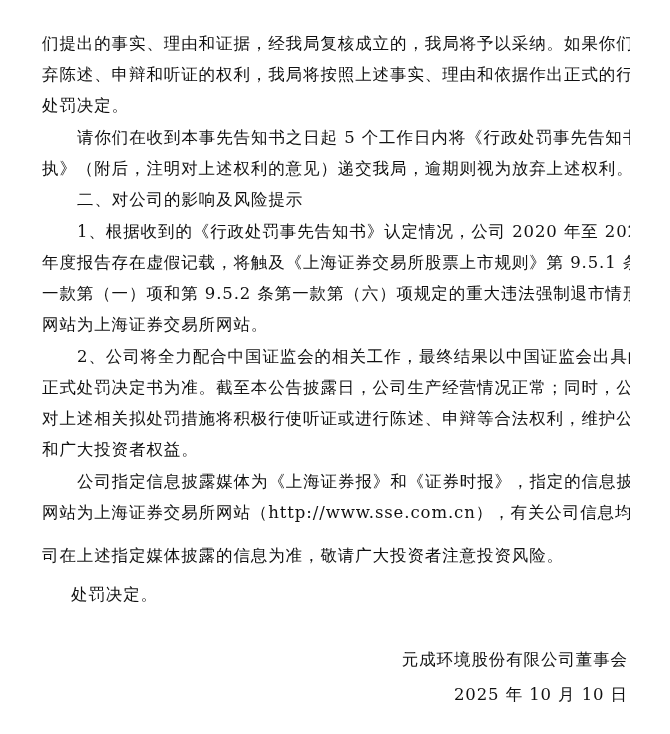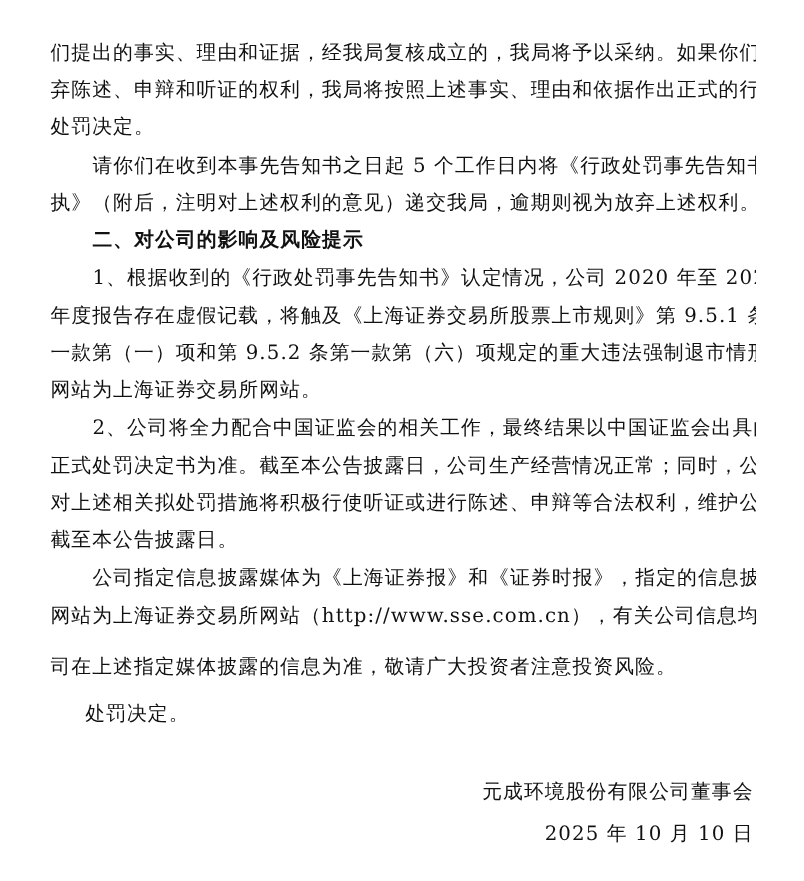--- a/index.html
+++ b/index.html
@@ -1,21 +1,21 @@
 <!DOCTYPE html>
 <html><head>
   <meta charset="utf-8">
   <style>
     html, body { margin: 0; padding: 0; background: #ffffff; }
     body { width: 670px; height: 734px; position: relative; overflow: hidden;
       font-family: "DejaVu Serif", "Liberation Serif", serif; color: #111111; }
     .line { position: absolute; left: 42px; width: 588px; font-size: 16.5px; line-height: 22px;
       white-space: nowrap; overflow: hidden; letter-spacing: 0.9px; }
     .indent { left: 77px; width: 553px; }
-    .bold { font-weight: bold; }
+    .bold { font-weight: normal; }
     .right { left: auto; right: 42px; width: auto; text-align: center; }
   </style>
 </head>
 <body>
 
 <div>
 
   <div class="line" style="top:33px">们提出的事实、理由和证据，经我局复核成立的，我局将予以采纳。如果你们放</div>
   <div class="line" style="top:64px">弃陈述、申辩和听证的权利，我局将按照上述事实、理由和依据作出正式的行政</div>
   <div class="line" style="top:95px">处罚决定。</div>
@@ -26,21 +26,21 @@
   <div class="line indent bold" style="top:189px">二、对公司的影响及风险提示</div>
 
   <div class="line indent" style="top:221px">1、根据收到的《行政处罚事先告知书》认定情况，公司 2020 年至 2022 年</div>
   <div class="line" style="top:252px">年度报告存在虚假记载，将触及《上海证券交易所股票上市规则》第 9.5.1 条第</div>
   <div class="line" style="top:283px">一款第（一）项和第 9.5.2 条第一款第（六）项规定的重大违法强制退市情形，</div>
   <div class="line" style="top:314px">网站为上海证券交易所网站。</div>
 
   <div class="line indent" style="top:346px">2、公司将全力配合中国证监会的相关工作，最终结果以中国证监会出具的</div>
   <div class="line" style="top:377px">正式处罚决定书为准。截至本公告披露日，公司生产经营情况正常；同时，公司</div>
   <div class="line" style="top:408px">对上述相关拟处罚措施将积极行使听证或进行陈述、申辩等合法权利，维护公司</div>
-  <div class="line" style="top:439px">截至本公告披露日。</div>
+  <div class="line" style="top:439px">和广大投资者权益。</div>
 
   <div class="line indent" style="top:471px">公司指定信息披露媒体为《上海证券报》和《证券时报》，指定的信息披露</div>
   <div class="line" style="top:502px">网站为上海证券交易所网站（http://www.sse.com.cn），有关公司信息均以公</div>
   <div class="line" style="top:545px">司在上述指定媒体披露的信息为准，敬请广大投资者注意投资风险。</div>
 
   <div class="line" style="top:584px; left:71px">处罚决定。</div>
 
   <div class="line right" style="top:649px">元成环境股份有限公司董事会</div>
   <div class="line right" style="top:684px">2025 年 10 月 10 日</div>
 

